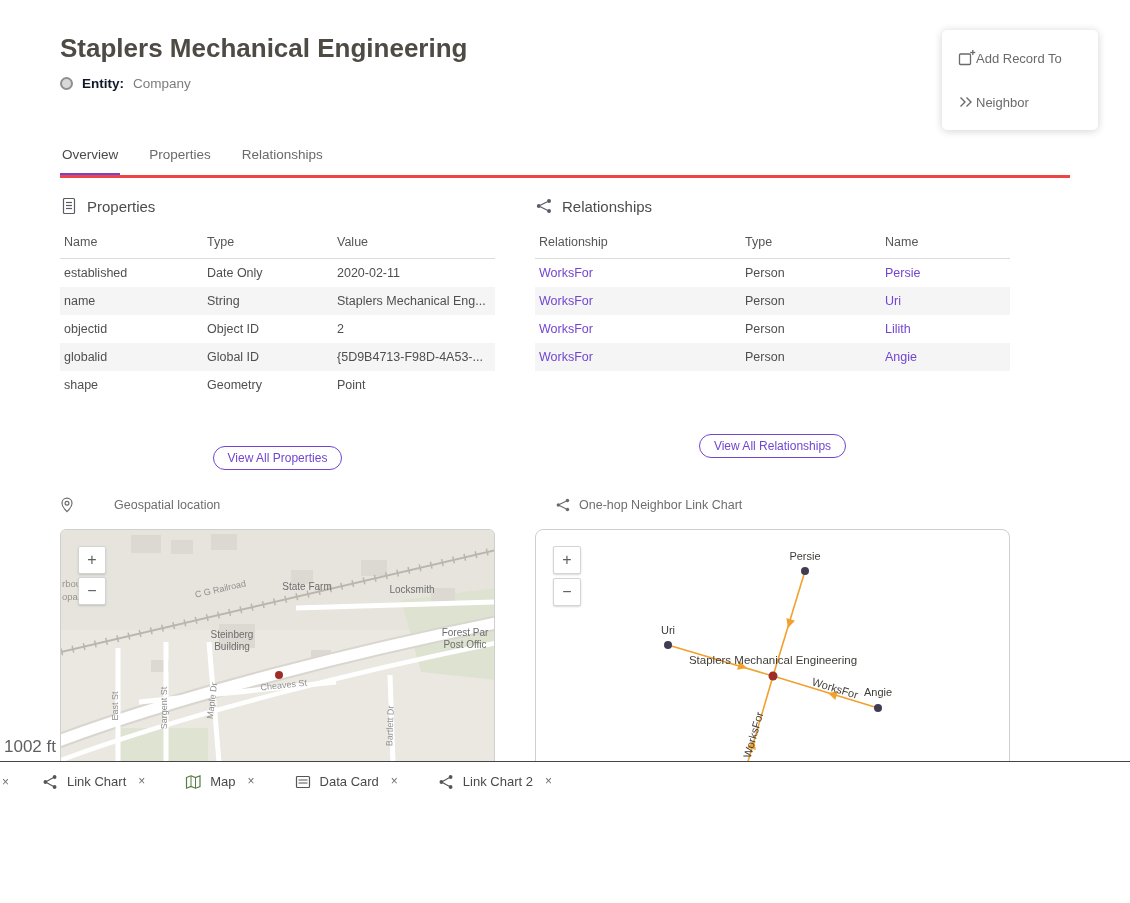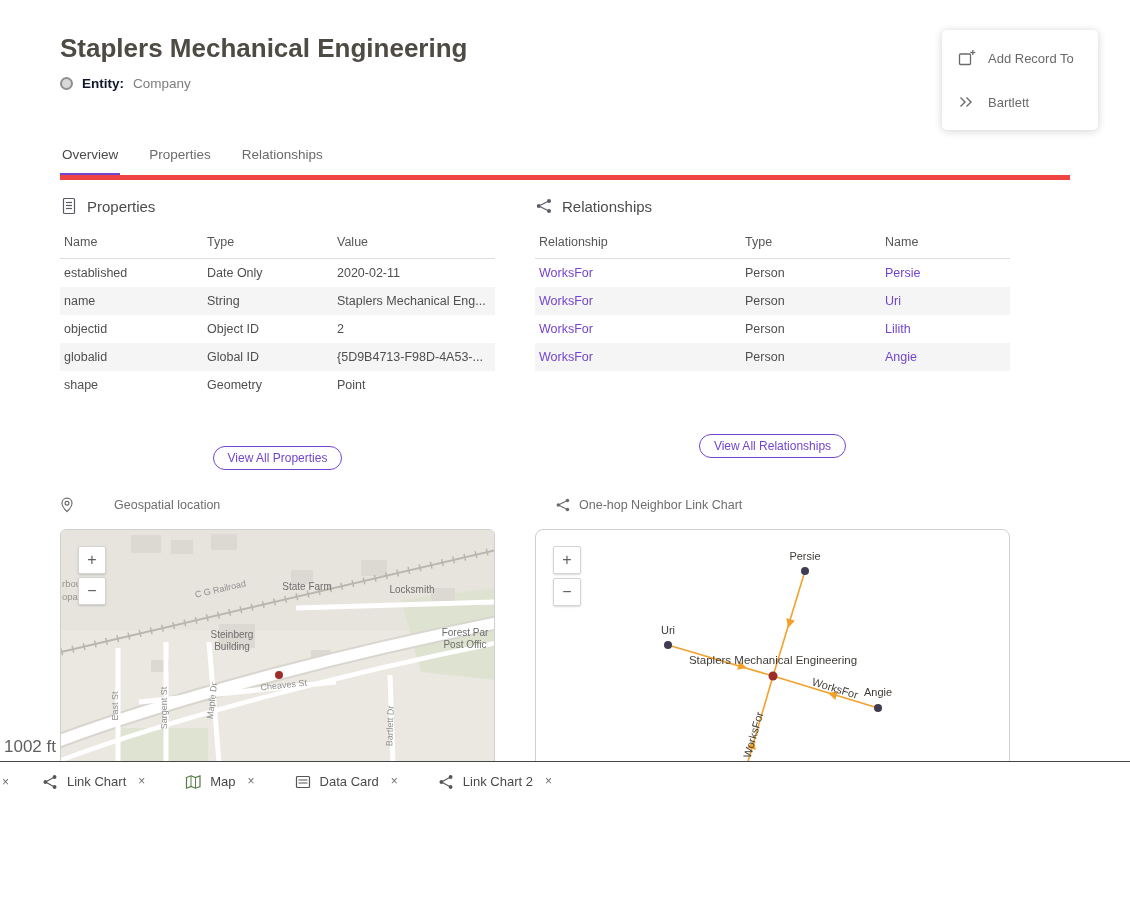--- a/index.html
+++ b/index.html
@@ -16,25 +16,25 @@
   
   .title{position:absolute;left:60px;top:33px;font-size:26px;font-weight:600;color:#4e4a44;}
   .entity-row{position:absolute;left:60px;top:76px;display:flex;align-items:center;gap:9px;}
   .entity-dot{width:13px;height:13px;border-radius:50%;background:#d9d9d9;border:2px solid #8f8f8f;display:inline-block;}
   .entity-label{font-size:13.5px;font-weight:bold;color:#0f172a;}
   .entity-type{font-size:13.5px;color:#7d7d7d;}
 
   
   .action-panel{position:absolute;left:942px;top:30px;width:156px;background:#fff;border-radius:5px;
     box-shadow:0 1px 8px rgba(0,0,0,0.18);padding:6px 0;}
-  .action-item{display:flex;align-items:center;gap:12px;padding:13px 16px;font-size:13px;color:#6a6a6a;cursor:pointer;}
+  .action-item{display:flex;align-items:center;padding:13px 16px;font-size:13px;color:#6a6a6a;cursor:pointer;}
   .action-item svg{flex:0 0 auto;}
 
   
-  .tabs{position:absolute;left:60px;top:141px;width:1010px;display:flex;gap:27px;border-bottom:5px solid #ef4444;}
+  .tabs{position:absolute;left:60px;top:141px;width:1010px;display:flex;gap:27px;border-bottom:3px solid #ef4444;}
   .tab{font-size:13.5px;color:#6a6a6a;padding:6px 2px 11px;cursor:pointer;border-bottom:2px solid transparent;}
   .tab.active{color:#4a4a4a;border-bottom:2px solid var(--accent);}
 
   
   .col{position:absolute;top:197px;}
   .col-left{left:60px;width:435px;}
   .col-right{left:535px;width:475px;}
   .section-title{display:flex;align-items:center;gap:9px;font-size:15px;color:#4c4c4c;margin-bottom:13px;}
   table{width:100%;border-collapse:collapse;font-size:12.5px;table-layout:fixed;}
   th{font-weight:normal;color:#565656;text-align:left;padding:7px 4px 9px;border-bottom:1px solid #dcdcdc;}
@@ -102,21 +102,21 @@
         <line x1="12.2" y1="3.5" x2="17.3" y2="3.5" stroke="#6a6a6a" stroke-width="1.3"></line>
         <line x1="14.8" y1="1" x2="14.8" y2="6.1" stroke="#6a6a6a" stroke-width="1.3"></line>
       </svg>
       <span>Add Record To</span>
     </div>
     <div class="action-item">
       <svg width="18" height="18" viewBox="0 0 18 18">
         <polyline points="2.5,4.5 7,9 2.5,13.5" fill="none" stroke="#6a6a6a" stroke-width="1.4"></polyline>
         <polyline points="8.5,4.5 13,9 8.5,13.5" fill="none" stroke="#6a6a6a" stroke-width="1.4"></polyline>
       </svg>
-      <span>Bartlett</span>
+      <span>Neighbor</span>
     </div>
   </div>
 
   <div class="tabs">
     <div class="tab active">Overview</div>
     <div class="tab">Properties</div>
     <div class="tab">Relationships</div>
   </div>
 
   <div class="col col-left">

